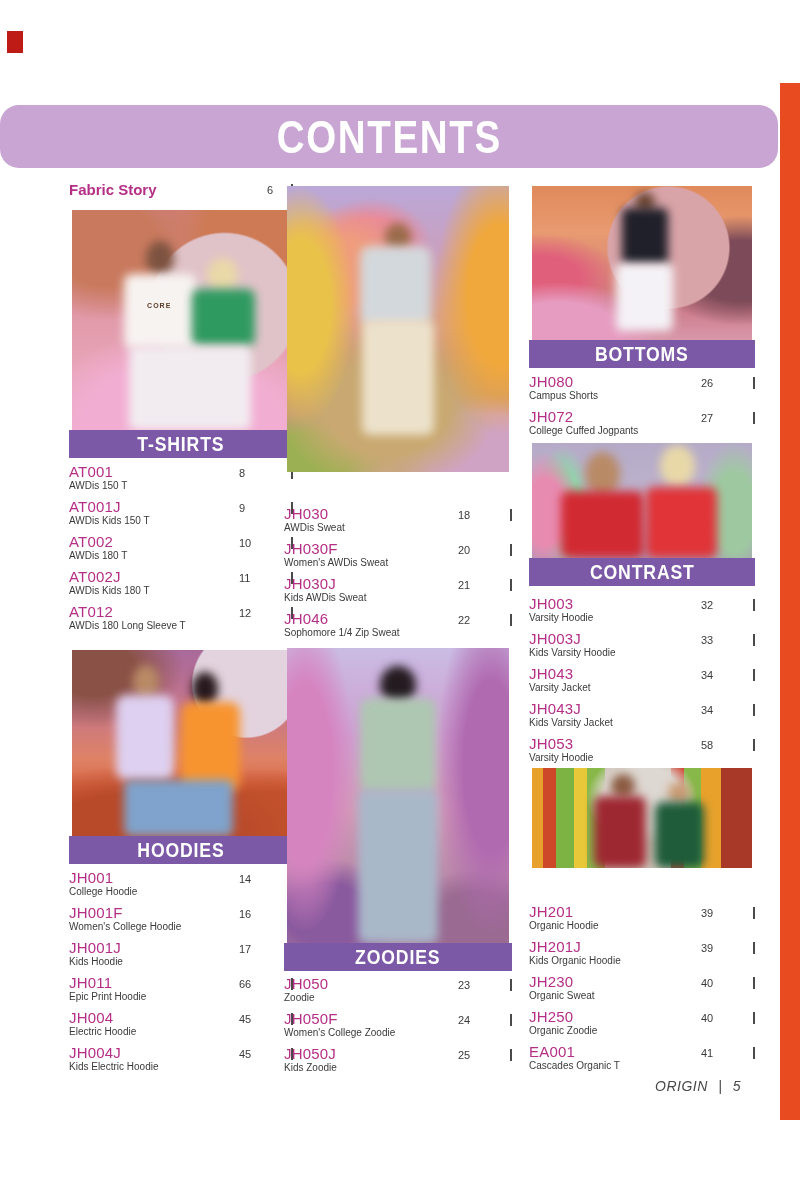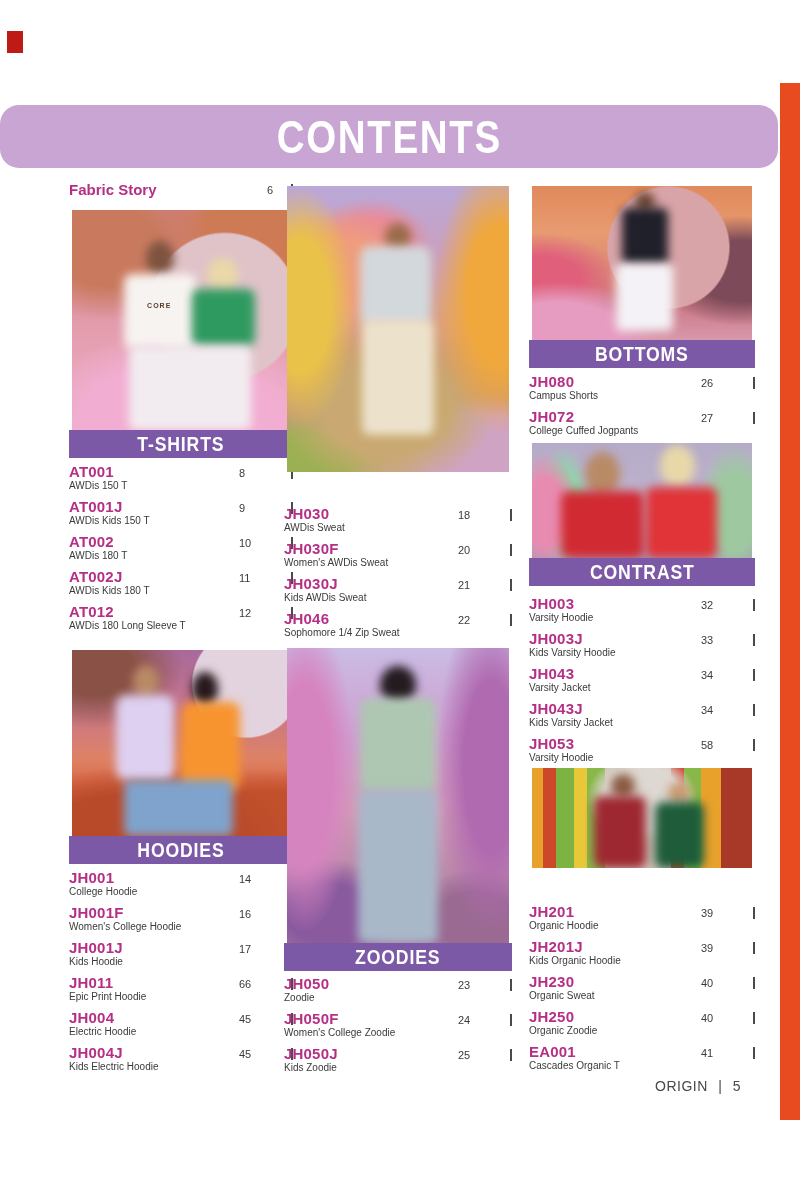--- a/index.html
+++ b/index.html
@@ -23,33 +23,33 @@
   .col-right { left:529px; width:226px; }
 
   .section-banner { position:absolute; left:0; width:100%; height:28px; background:#7c59a6;
       display:flex; align-items:center; justify-content:center; }
   .section-banner .t { color:#ffffff; font-weight:bold; font-size:21px; letter-spacing:1px;
       transform:scaleX(0.84); display:inline-block; }
 
   .toc-list { position:absolute; left:0; width:100%; }
   .toc-item { display:flex; align-items:flex-start; margin-bottom:7px; height:28px; }
   .toc-text { flex:1; min-width:0; }
-  .toc-code { color:#b52f86; font-weight:bold; font-size:15px; line-height:16px; letter-spacing:0.2px; }
+  .toc-code { color:#b52f86; font-weight:normal; font-size:15px; line-height:16px; letter-spacing:0.2px; }
   .toc-desc { color:#3a3a3a; font-size:10px; line-height:12px; }
   .toc-page { width:34px; text-align:left; color:#3a3a3a; font-size:11px; line-height:12px; padding-top:3px; }
   .toc-bar { width:2px; height:12px; background:#4a4a4a; margin-left:18px; margin-top:3px; }
 
   
   .fabric-row { position:absolute; top:181px; left:0; width:100%; display:flex; align-items:flex-start; }
   .fabric-label { flex:1; color:#b52f86; font-weight:bold; font-size:15px; line-height:18px; }
   .fabric-page { width:34px; text-align:right; color:#3a3a3a; font-size:11px; line-height:12px; padding-top:3px; }
 
   
   .footer { position:absolute; top:1078px; left:0; width:100%; text-align:right; padding-right:14px;
-      color:#484848; font-size:14px; letter-spacing:0.5px; }
+      color:#484848; font-size:14px; letter-spacing:0.5px;font-style:italic; }
   .footer span { margin-left:6px; }
 
   
   .photo { position:absolute; left:3px; right:3px; overflow:hidden; }
   .photo > div { position:absolute; filter:blur(5px); }
 
   #photo-tshirts { top:210px; height:220px;
     background:
       radial-gradient(75px 75px at 70% 44%, #e0c3c9 0 97%, rgba(224,195,201,0) 100%),
       radial-gradient(95px 75px at 16% 16%, #c97a5e 0 55%, rgba(201,122,94,0) 100%),

